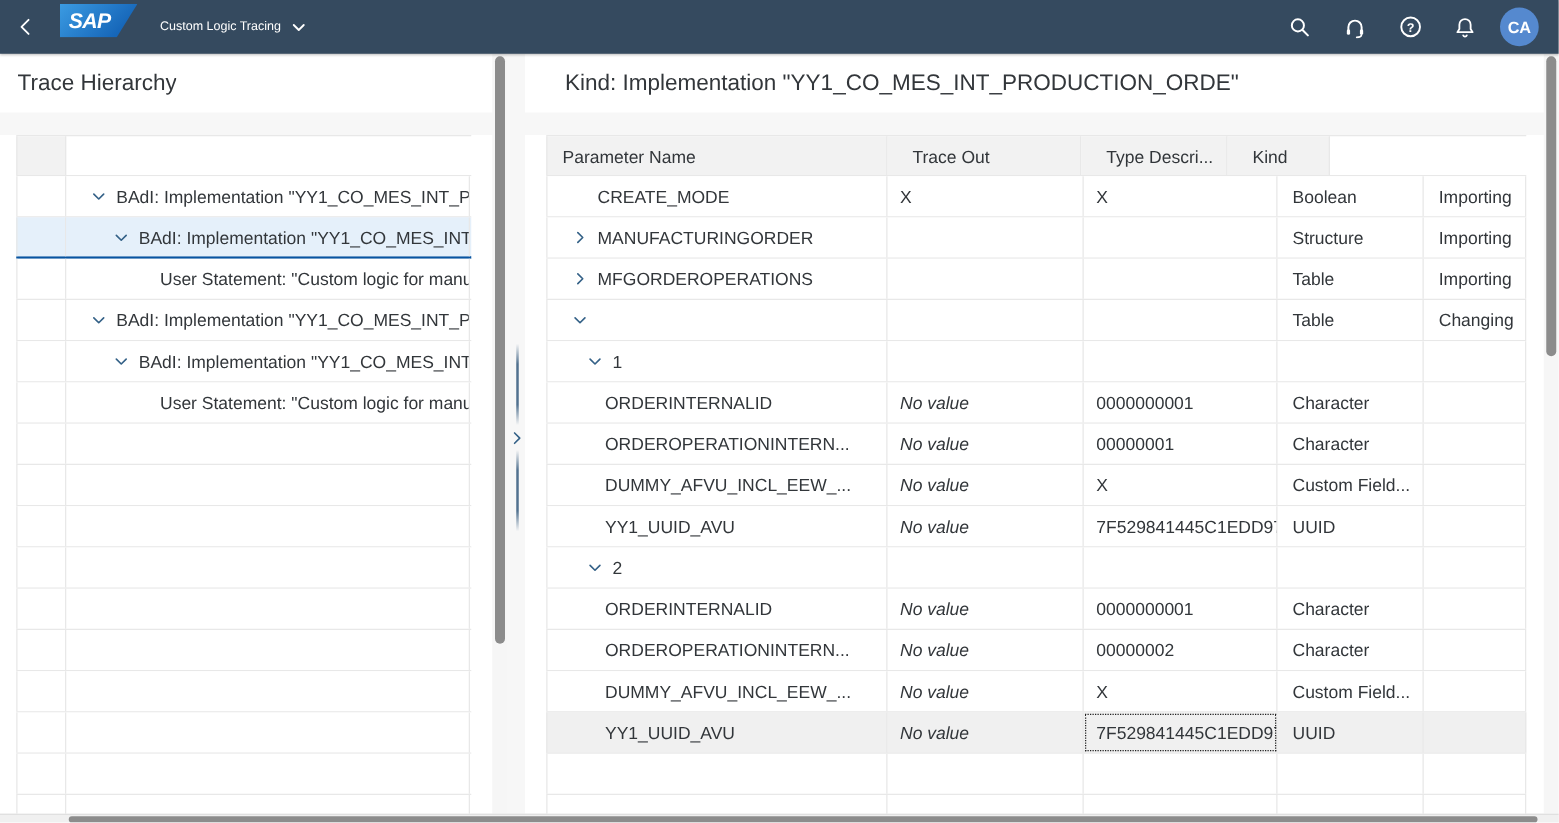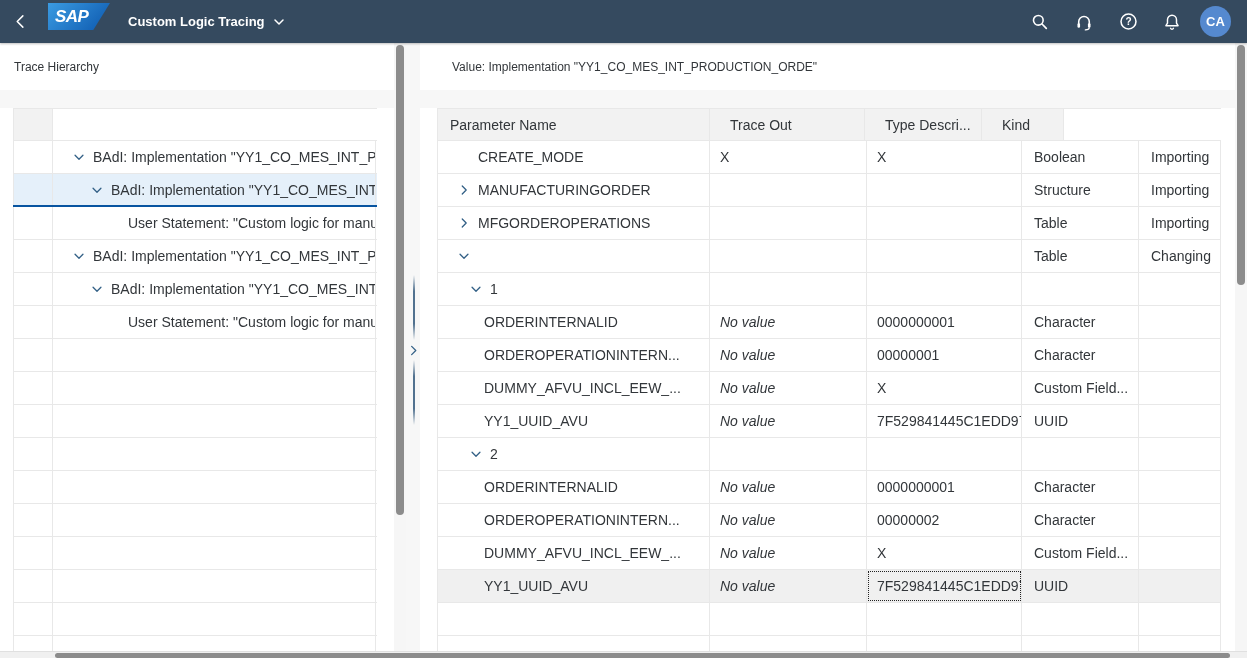--- a/index.html
+++ b/index.html
@@ -11,32 +11,32 @@
   
   .shell { position:absolute; top:0; left:0; width:1247px; height:43px;
            background:#354a5f; display:flex; align-items:center;
            box-shadow:0 1px 2px rgba(0,0,0,.25); z-index:10; }
   .shell-back { width:40px; height:43px; display:flex; align-items:center; justify-content:center; cursor:pointer; }
   .sap-logo { width:62px; height:27px; margin:0 18px 10px 8px;
               background:linear-gradient(135deg,#3b9be2 0%,#1565b8 80%);
               clip-path:polygon(0 0,100% 0,73% 100%,0 100%);
               display:flex; align-items:center; }
   .sap-logo span { color:#fff; font-weight:bold; font-style:italic; font-size:17px; padding-left:7px; letter-spacing:-0.5px; }
-  .shell-title { color:#fff; font-size:13px; font-weight:bold; display:flex; align-items:center; gap:8px; cursor:pointer; }
+  .shell-title { color:#fff; font-size:10px; font-weight:normal; display:flex; align-items:center; gap:8px; cursor:pointer; }
   .shell-spacer { flex:1; }
   .shell-icon { width:44px; height:43px; display:flex; align-items:center; justify-content:center; cursor:pointer; }
   .avatar { width:31px; height:31px; border-radius:50%; background:#5589cf; color:#fff;
             font-size:13px; font-weight:bold; display:flex; align-items:center; justify-content:center;
             margin:0 16px 0 6px; cursor:pointer; }
 
   
   .content { position:absolute; top:43px; left:0; width:1247px; height:608px; background:#f7f7f7; }
 
   .panel-title-bar { position:absolute; top:0; height:47px; background:#fff; display:flex; align-items:center; }
-  .panel-title { font-size:12px; color:#32363a; white-space:nowrap; overflow:hidden; }
+  .panel-title { font-size:18px; color:#32363a; white-space:nowrap; overflow:hidden; }
 
   .left-title-bar { left:0; width:394px; }
   .left-title-bar .panel-title { padding-left:14px; }
   .right-title-bar { left:420px; width:827px; }
   .right-title-bar .panel-title { padding-left:32px; }
 
   .left-body  { position:absolute; top:65px; left:0; width:394px; height:543px; background:#fff; overflow:hidden; }
   .right-body { position:absolute; top:65px; left:420px; width:827px; height:543px; background:#fff; overflow:hidden; }
 
   
@@ -369,21 +369,21 @@
       <div class="grip-line top"></div>
       <div class="splitter-btn">
         <svg width="11" height="11" viewBox="0 0 12 12">
             <path d="M4 1.5 l4.5 4.5 -4.5 4.5" fill="none" stroke="#346187" stroke-width="1.4" stroke-linecap="round" stroke-linejoin="round"></path>
           </svg>
       </div>
       <div class="grip-line bot"></div>
     </div>
 
     <div class="panel-title-bar right-title-bar">
-      <div class="panel-title">Value: Implementation "YY1_CO_MES_INT_PRODUCTION_ORDE"</div>
+      <div class="panel-title">Kind: Implementation "YY1_CO_MES_INT_PRODUCTION_ORDE"</div>
     </div>
     <div class="right-body">
       <div class="tbl ptable">
         <div class="thead">
           <div class="cell c-name">Parameter Name</div>
           <div class="cell c-vout">Trace Out</div>
           <div class="cell c-type">Type Descri...</div>
           <div class="cell c-kind">Kind</div>
         </div>
         <div>

